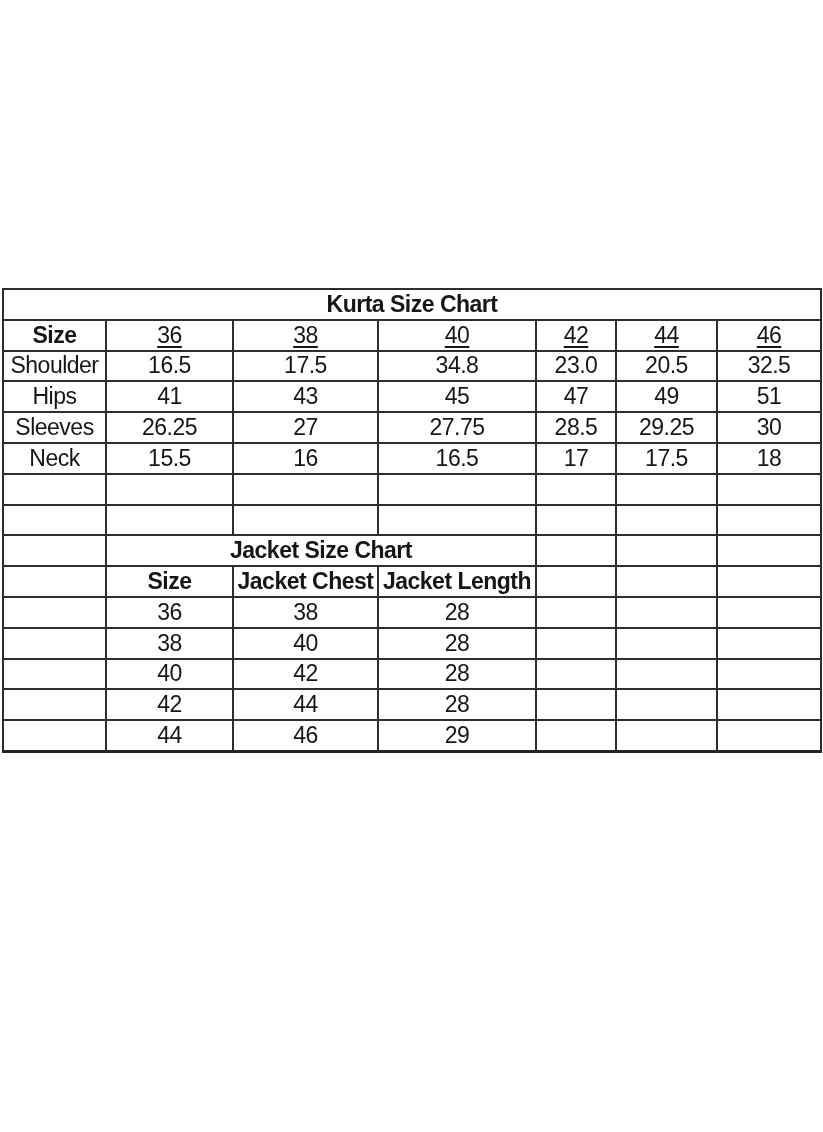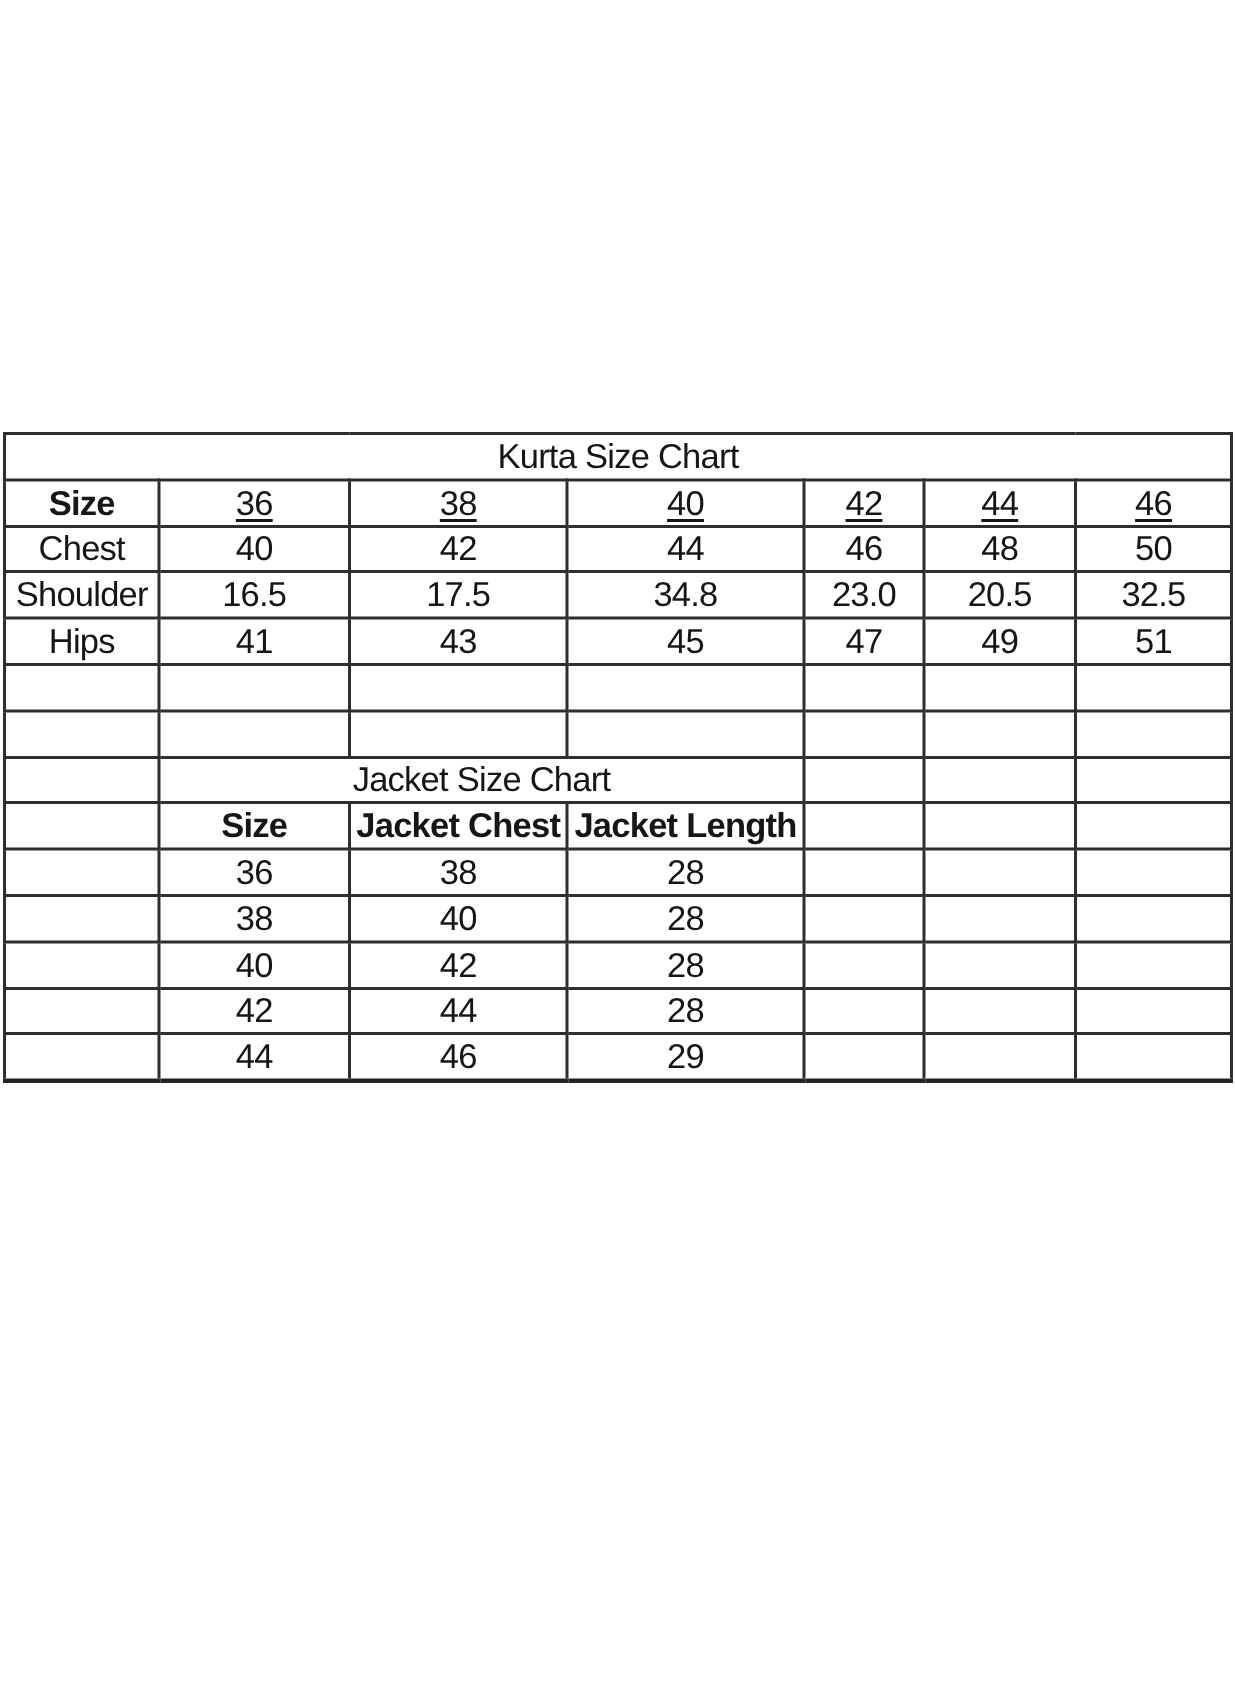--- a/index.html
+++ b/index.html
@@ -38,21 +38,21 @@
     overflow: hidden;
     white-space: nowrap;
   }
   table.grid tr.last-row td {
     border-bottom: 3px solid #242424;
   }
   td.green {
     background: #8ed24f;
   }
   td.title-cell {
-    font-weight: 400;
+    font-weight: 700;
     font-size: 24px;
   }
   td.hdr-cell {
     font-weight: 700;
   }
   td.size-num {
     text-decoration: underline;
     text-underline-offset: 3px;
   }
 </style>
@@ -80,46 +80,55 @@
         <td class="green hdr-cell">Size</td>
         <td class="green size-num">36</td>
         <td class="green size-num">38</td>
         <td class="green size-num">40</td>
         <td class="green size-num">42</td>
         <td class="green size-num">44</td>
         <td class="green size-num">46</td>
       </tr>
 
       <tr>
-        <td>Chest</td>
-        <td>40</td>
-        <td>42</td>
-        <td>44</td>
-        <td>46</td>
-        <td>48</td>
-        <td>50</td>
-      </tr>
-      <tr>
         <td>Shoulder</td>
         <td>16.5</td>
         <td>17.5</td>
         <td>34.8</td>
         <td>23.0</td>
         <td>20.5</td>
         <td>32.5</td>
       </tr>
       <tr>
         <td>Hips</td>
         <td>41</td>
         <td>43</td>
         <td>45</td>
         <td>47</td>
         <td>49</td>
         <td>51</td>
       </tr>
+      <tr>
+        <td>Sleeves</td>
+        <td>26.25</td>
+        <td>27</td>
+        <td>27.75</td>
+        <td>28.5</td>
+        <td>29.25</td>
+        <td>30</td>
+      </tr>
+      <tr>
+        <td>Neck</td>
+        <td>15.5</td>
+        <td>16</td>
+        <td>16.5</td>
+        <td>17</td>
+        <td>17.5</td>
+        <td>18</td>
+      </tr>
 
       <tr>
         <td></td>
         <td></td>
         <td></td>
         <td></td>
         <td></td>
         <td></td>
         <td></td>
       </tr>

